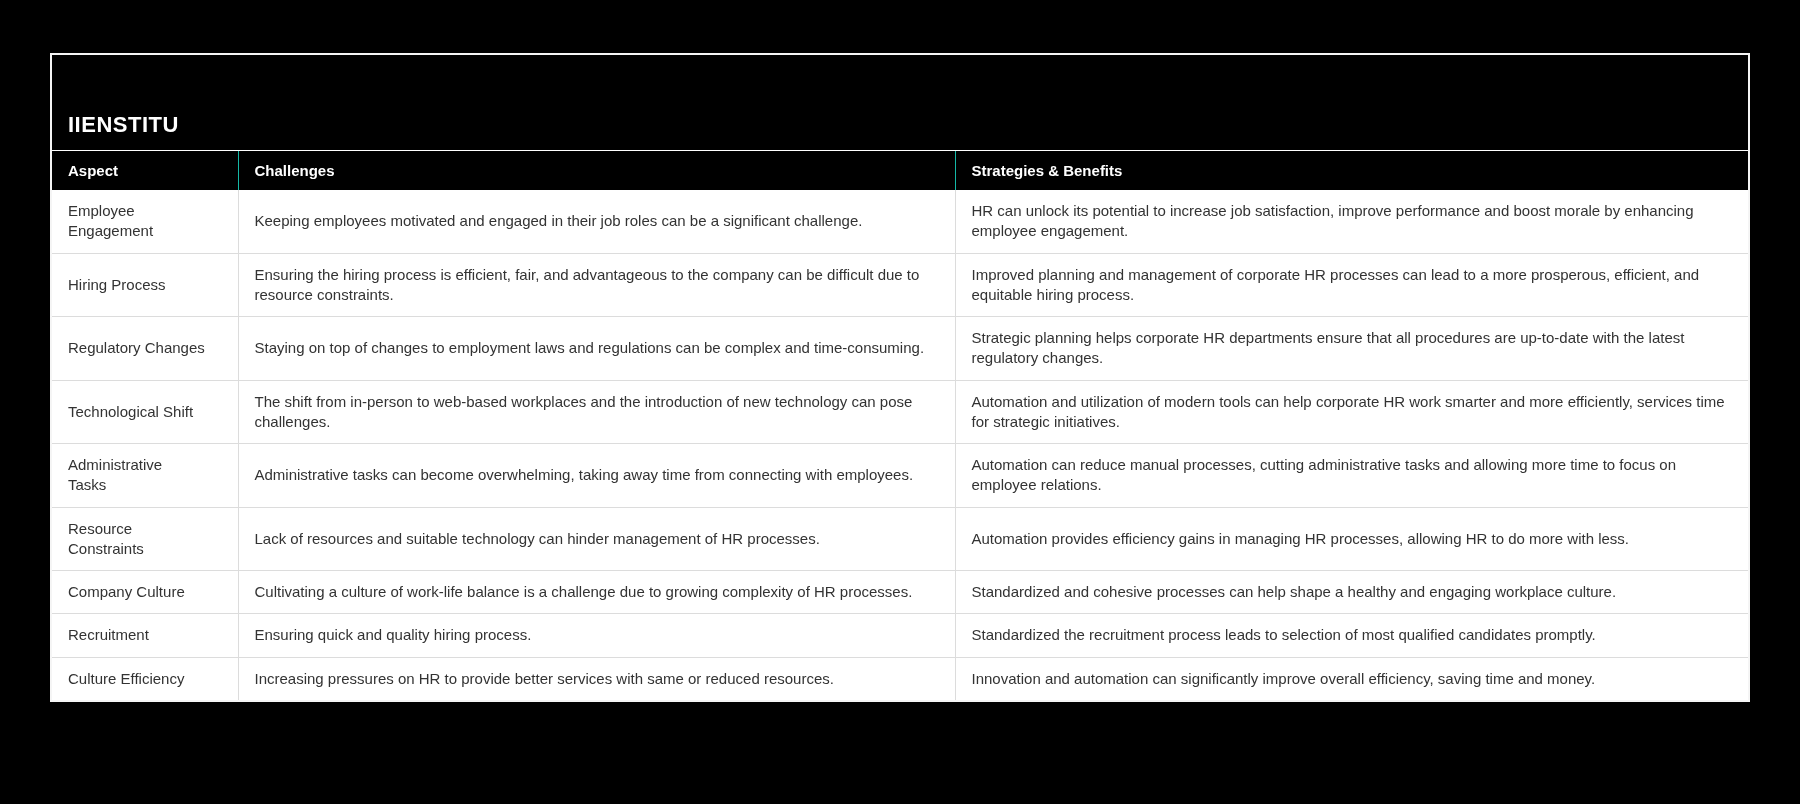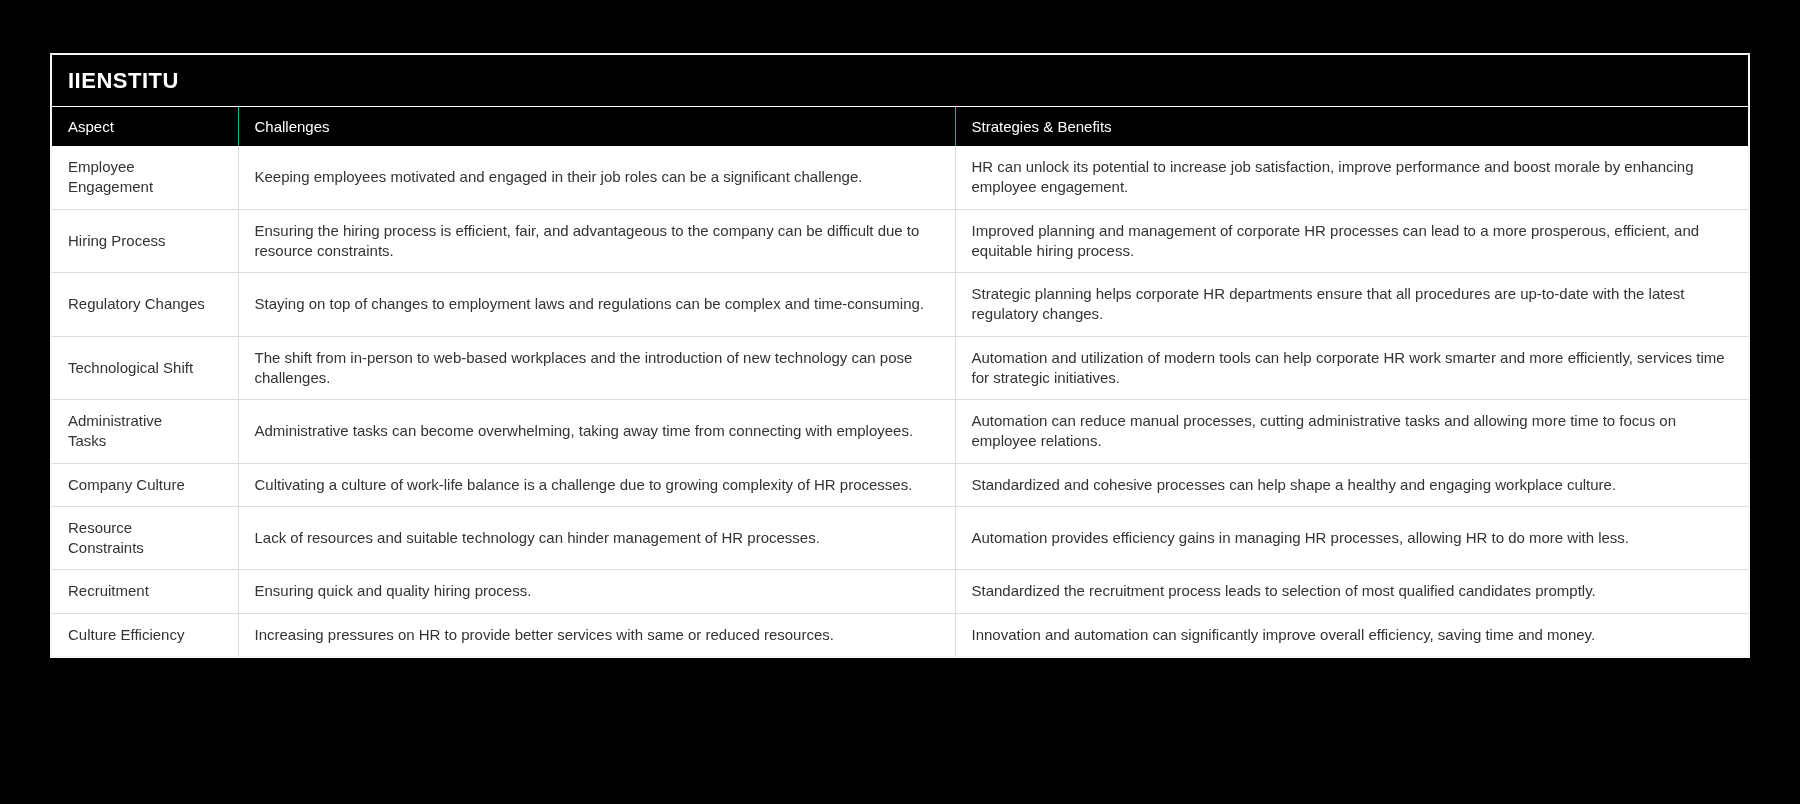--- a/index.html
+++ b/index.html
@@ -24,34 +24,35 @@
     background: #000000;
   }
   .card-title {
     background: #000000;
     color: #ffffff;
     font-size: 22px;
     font-weight: 700;
     letter-spacing: 0.5px;
     padding: 13px 16px 12px 16px;
     border-bottom: 1px solid #ffffff;
+    margin-top: 44px;
   }
   table.hr-table {
     width: 100%;
     border-collapse: collapse;
     table-layout: fixed;
   }
   table.hr-table col.c-aspect   { width: 186px; }
   table.hr-table col.c-challenge{ width: 717px; }
   table.hr-table thead th {
     background: #000000;
     color: #ffffff;
     text-align: left;
     font-size: 15px;
-    font-weight: 400;
+    font-weight: 700;
     padding: 11px 16px;
     vertical-align: middle;
   }
   table.hr-table thead th + th {
     border-left: 1px solid #14b8a6;
   }
   table.hr-table tbody td {
     background: #ffffff;
     color: #333333;
     font-size: 15px;
@@ -110,29 +111,29 @@
           <td>The shift from in-person to web-based workplaces and the introduction of new technology can pose challenges.</td>
           <td>Automation and utilization of modern tools can help corporate HR work smarter and more efficiently, services time for strategic initiatives.</td>
         </tr>
         <tr>
           <td class="aspect-cell">Administrative
 Tasks</td>
           <td>Administrative tasks can become overwhelming, taking away time from connecting with employees.</td>
           <td>Automation can reduce manual processes, cutting administrative tasks and allowing more time to focus on employee relations.</td>
         </tr>
         <tr>
-          <td class="aspect-cell">Company Culture</td>
-          <td>Cultivating a culture of work-life balance is a challenge due to growing complexity of HR processes.</td>
-          <td>Standardized and cohesive processes can help shape a healthy and engaging workplace culture.</td>
-        </tr>
-        <tr>
           <td class="aspect-cell">Resource
 Constraints</td>
           <td>Lack of resources and suitable technology can hinder management of HR processes.</td>
           <td>Automation provides efficiency gains in managing HR processes, allowing HR to do more with less.</td>
+        </tr>
+        <tr>
+          <td class="aspect-cell">Company Culture</td>
+          <td>Cultivating a culture of work-life balance is a challenge due to growing complexity of HR processes.</td>
+          <td>Standardized and cohesive processes can help shape a healthy and engaging workplace culture.</td>
         </tr>
         <tr>
           <td class="aspect-cell">Recruitment</td>
           <td>Ensuring quick and quality hiring process.</td>
           <td>Standardized the recruitment process leads to selection of most qualified candidates promptly.</td>
         </tr>
         <tr>
           <td class="aspect-cell">Culture Efficiency</td>
           <td>Increasing pressures on HR to provide better services with same or reduced resources.</td>
           <td>Innovation and automation can significantly improve overall efficiency, saving time and money.</td>

